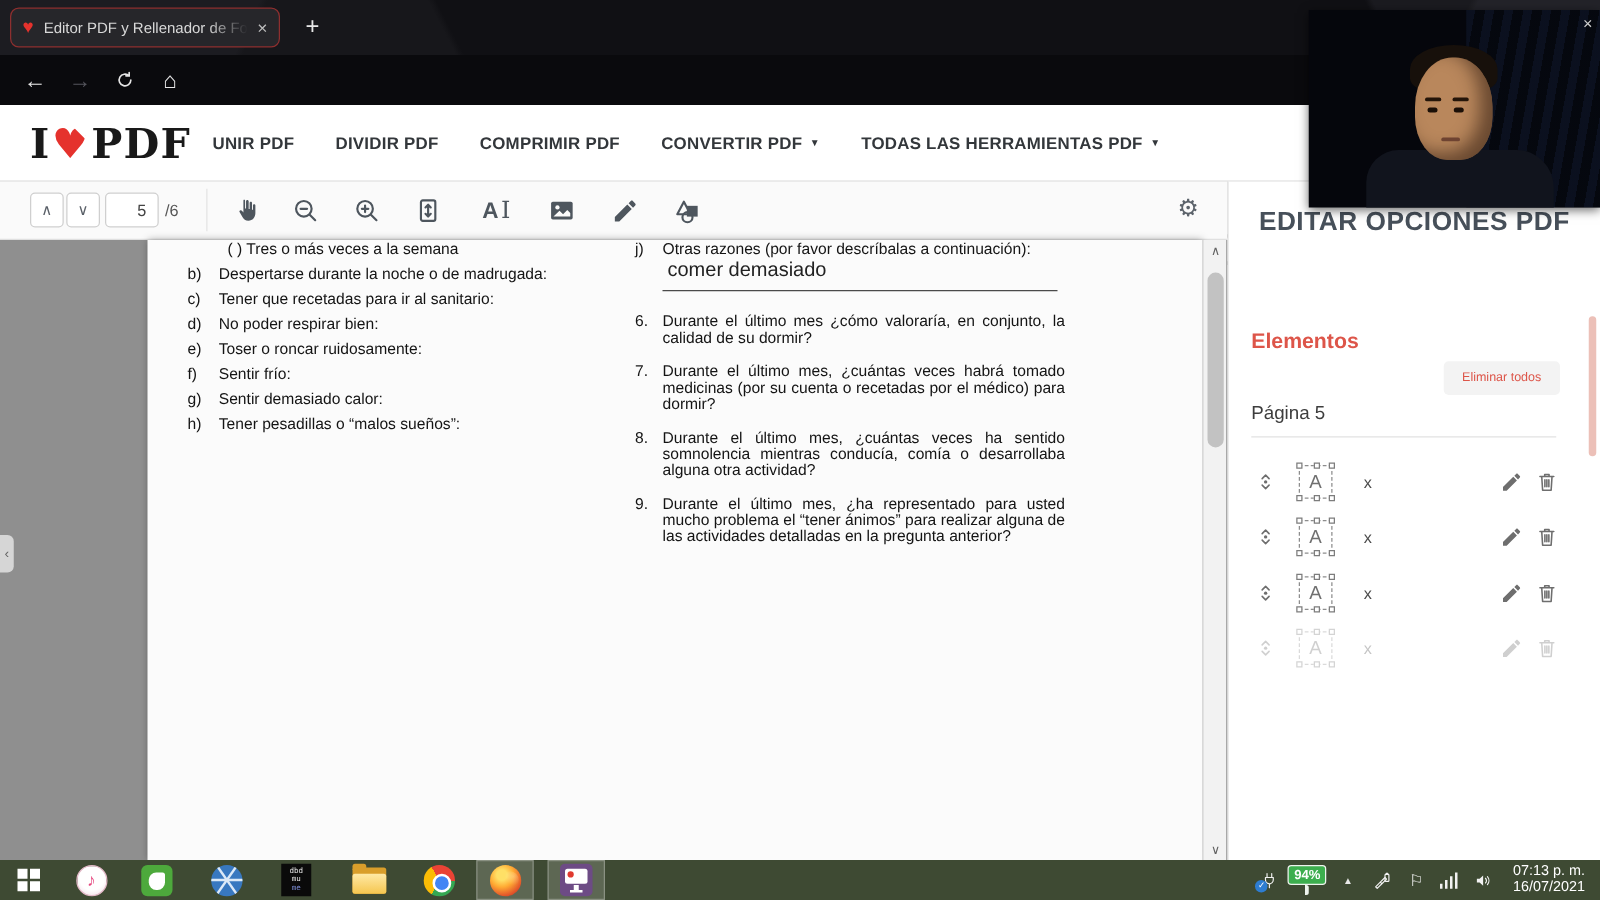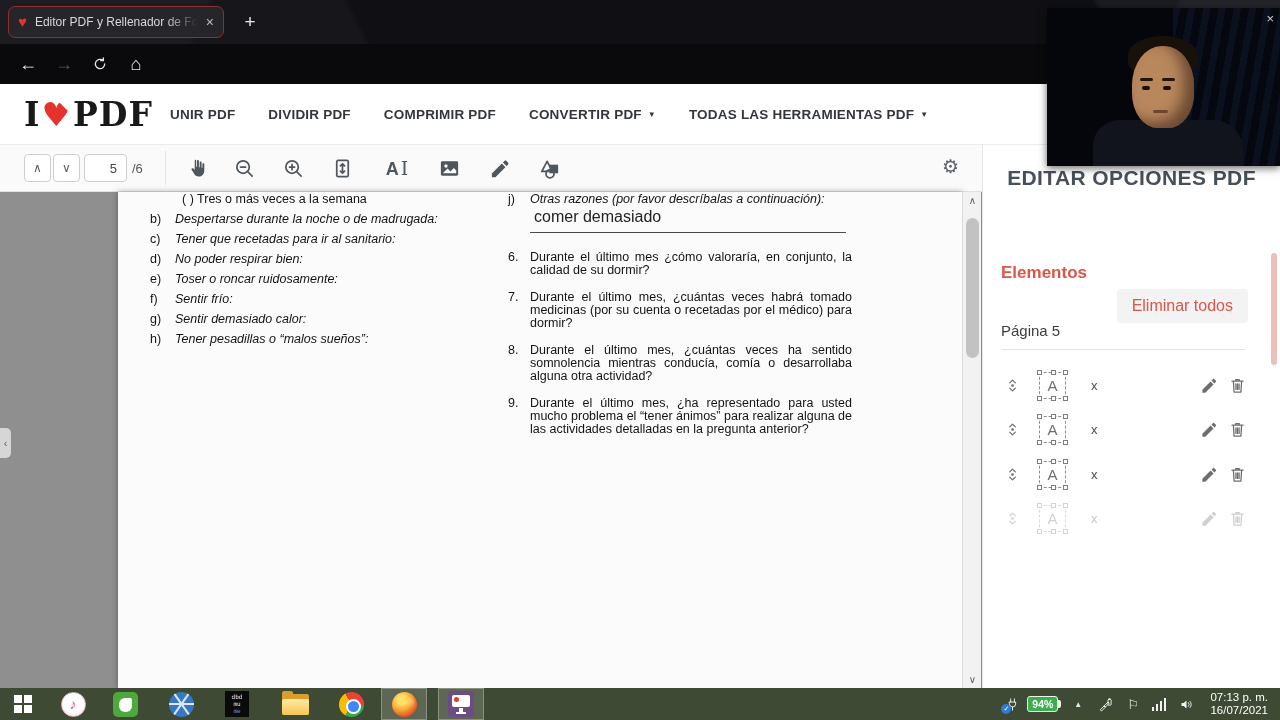--- a/index.html
+++ b/index.html
@@ -73,21 +73,21 @@
   .doc-col { position:absolute; top:1px; font-size:12.5px; line-height:13px; letter-spacing:0; }
   #doc-left  { left:32px;  width:322px; }
   #doc-right { left:390px; width:344px; }
   .q-item { display:flex; margin-top:7px; }
   #doc-right .q-item { margin-top:14px; }
   #doc-right .j-item { margin-top:0; }
   .q-lb { width:25px; flex:none; }
   #doc-right .q-lb { width:22px; }
   .q-bd { flex:1; }
   .q-tt { }
-  .q-tt.it { font-style:italic; }
+  .q-tt.it { }
   #doc-right .q-tt { text-align:justify; }
   .q-opt { white-space:nowrap; }
   .q-opt.intro { margin-left:32px; }
   .fill-line { font-size:16px; line-height:20px; height:26px; padding-left:4px; margin:1px 0 4px;
     border-bottom:1px solid #4a4a4a; width:316px; color:#222; }
 
   
   .v-scroll { position:absolute; left:962px; top:0; width:19px; height:496px; background:#f2f2f2; border-left:1px solid #dcdcdc; }
   .v-arrow { position:absolute; left:0; width:19px; height:17px; display:flex; align-items:center; justify-content:center;
     color:#606060; font-size:10px; }
@@ -95,21 +95,21 @@
   .edge-handle { position:absolute; left:0; top:236px; width:11px; height:30px; background:#d6d6d6;
     border-radius:0 5px 5px 0; color:#636363; font-size:11px; display:flex; align-items:center; justify-content:center; }
 
   
   .sidebar { position:absolute; left:982px; top:145px; width:298px; height:543px; background:#ffffff;
     border-left:1px solid #e6e6e6; }
   .sb-title { position:absolute; left:0; top:16px; width:100%; text-align:center; font-size:21px; font-weight:700;
     color:var(--slate,#47505a); line-height:33px; letter-spacing:.4px; }
   .sb-elems { position:absolute; left:18px; top:118px; font-size:17px; font-weight:700; color:var(--heading-red,#dd5549); }
   .sb-delall { position:absolute; right:32px; top:144px; background:#f3f3f3; border-radius:4px;
-    padding:8px 15px; font-size:16px; color:var(--heading-red,#dd5549); }
+    padding:8px 15px; font-size:10px; color:var(--heading-red,#dd5549); }
   .sb-page { position:absolute; left:18px; top:177px; font-size:15px; color:#3d3d3d; }
   .sb-div { position:absolute; left:18px; top:204px; width:244px; height:1px; background:#e2e2e2; }
   .el-rows { position:absolute; left:20px; top:218px; width:244px; }
   .el-row { height:44.5px; display:flex; align-items:center; }
   .el-row.ghost { opacity:.32; }
   .el-row .icon { display:flex; }
   .el-row .icon svg { width:19px; height:19px; }
   .el-row .st { fill:none; stroke:#6e6e6e; stroke-width:1.6; stroke-linecap:round; stroke-linejoin:round; }
   .el-row .fl { fill:#6e6e6e; }
   .a-box { position:relative; width:27px; height:27px; border:1px dashed #8d8d8d; margin-left:17px;
@@ -155,21 +155,21 @@
   .firefox:after { content:""; position:absolute; left:9px; top:5px; width:14px; height:14px; border-radius:50%;
     background:radial-gradient(circle at 70% 30%, rgba(255,255,255,.25), transparent 50%); }
   .camapp { width:26px; height:26px; background:#6d4b85; border-radius:4px; position:relative; }
   .camapp .scr { position:absolute; left:4px; top:4px; width:18px; height:12px; background:#fff; border-radius:2px; }
   .camapp .dot { position:absolute; left:6px; top:6px; width:5px; height:5px; border-radius:50%; background:#e03a2f; }
   .camapp .std { position:absolute; left:11px; top:17px; width:4px; height:4px; background:#fff; }
   .camapp .bse { position:absolute; left:8px; top:21px; width:10px; height:2px; background:#fff; }
 
   .tray { position:absolute; right:0; top:0; height:32px; display:flex; align-items:center; }
   .tray-ic { color:#f2f2f2; display:flex; align-items:center; justify-content:center; }
-  .battery-badge { display:flex; align-items:center; margin:0 5px; }
+  .battery-badge { display:flex; align-items:center; margin:0 5px;flex-direction:column; }
   .batt-body { border:1px solid #eef4ee; border-radius:3px; background:var(--battery,#3cae4e); color:#fff;
     font-size:10.5px; font-weight:700; padding:1px 4px; }
   .batt-tip { width:3px; height:8px; background:#eef4ee; border-radius:0 2px 2px 0; }
   .tray-chev { color:#e8e8e8; font-size:8px; margin:0 8px; }
   .bars { display:flex; align-items:flex-end; gap:1.5px; margin:0 7px; }
   .bars i { width:2.5px; background:#f2f2f2; }
   .bars i:nth-child(1){height:4px} .bars i:nth-child(2){height:7px} .bars i:nth-child(3){height:10px} .bars i:nth-child(4){height:13px}
   .clock { color:#fff; font-size:11.5px; line-height:13px; text-align:left; margin:0 12px 0 10px; }
   .plugchk { position:relative; margin-right:2px; }
   .plugchk .chk { position:absolute; left:-4px; bottom:-2px; width:10px; height:10px; background:#2d7dd2;

